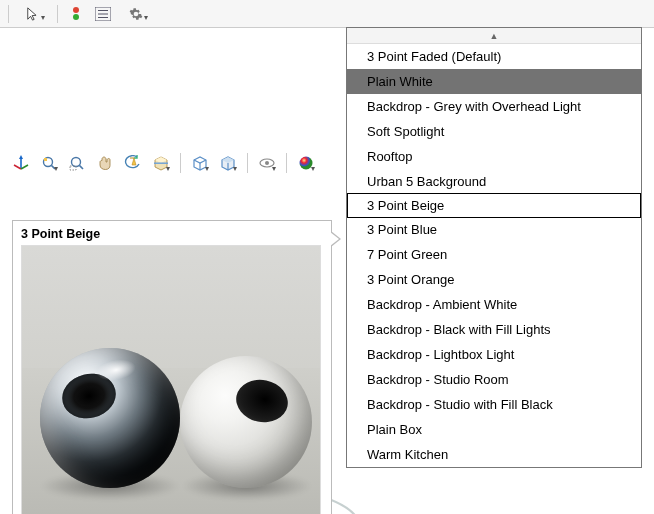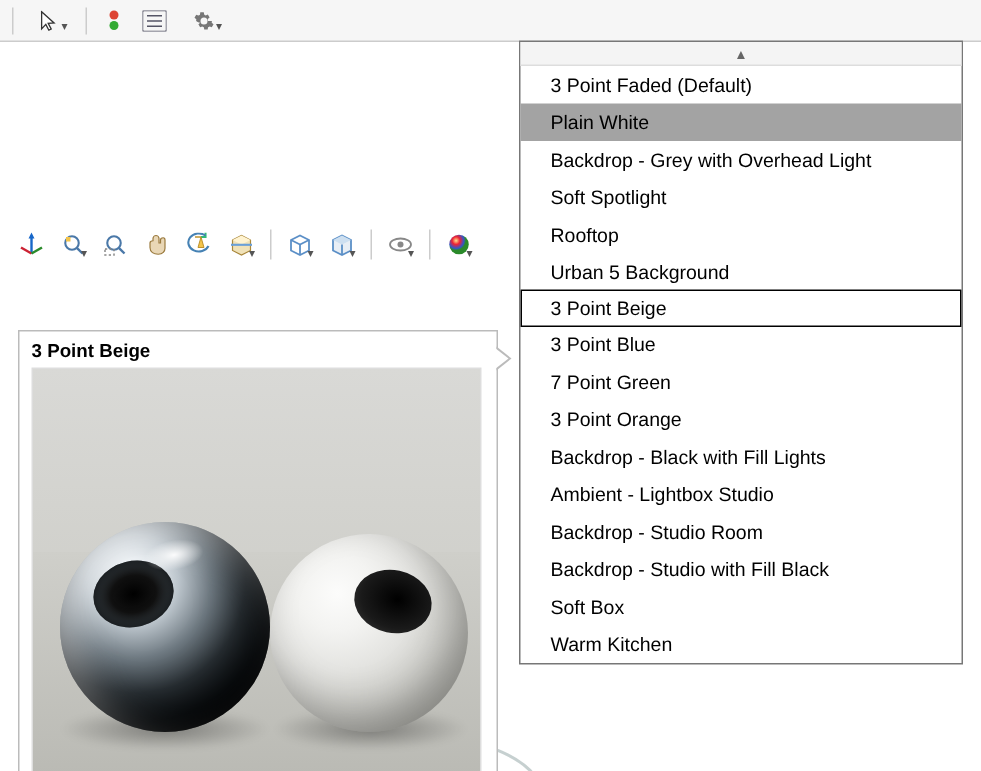--- a/index.html
+++ b/index.html
@@ -185,21 +185,21 @@
   }
   .dropdown .item {
     padding: 4px 10px 4px 20px;
     font-size: 13px;
     line-height: 17px;
     color: #000;
     cursor: pointer;
     white-space: nowrap;
   }
   .dropdown .item.highlight {
-    background: #a3a3a3;
+    background: #737373;
   }
   .dropdown .item.selected {
     border: 1px solid #000;
     margin: -1px 0;
     padding: 3px 9px 3px 19px;
     background: #fff;
   }
 
   svg.icon { display:block; }
 </style>
@@ -349,22 +349,23 @@
         <div class="item">3 Point Faded  (Default)</div>
         <div class="item highlight">Plain White</div>
         <div class="item">Backdrop - Grey with Overhead Light</div>
         <div class="item">Soft Spotlight</div>
         <div class="item">Rooftop</div>
         <div class="item">Urban 5 Background</div>
         <div class="item selected">3 Point Beige</div>
         <div class="item">3 Point Blue</div>
         <div class="item">7 Point Green</div>
         <div class="item">3 Point Orange</div>
+        <div class="item">Backdrop - Ambient White</div>
         <div class="item">Backdrop - Black with Fill Lights</div>
-        <div class="item">Ambient - Lightbox Studio</div>
+        <div class="item">Backdrop - Lightbox Light</div>
         <div class="item">Backdrop - Studio Room</div>
         <div class="item">Backdrop - Studio with Fill Black</div>
-        <div class="item">Soft Box</div>
+        <div class="item">Plain Box</div>
         <div class="item">Warm Kitchen</div>
       </div>
   </div>
 
 </div>
 
 </body></html>

